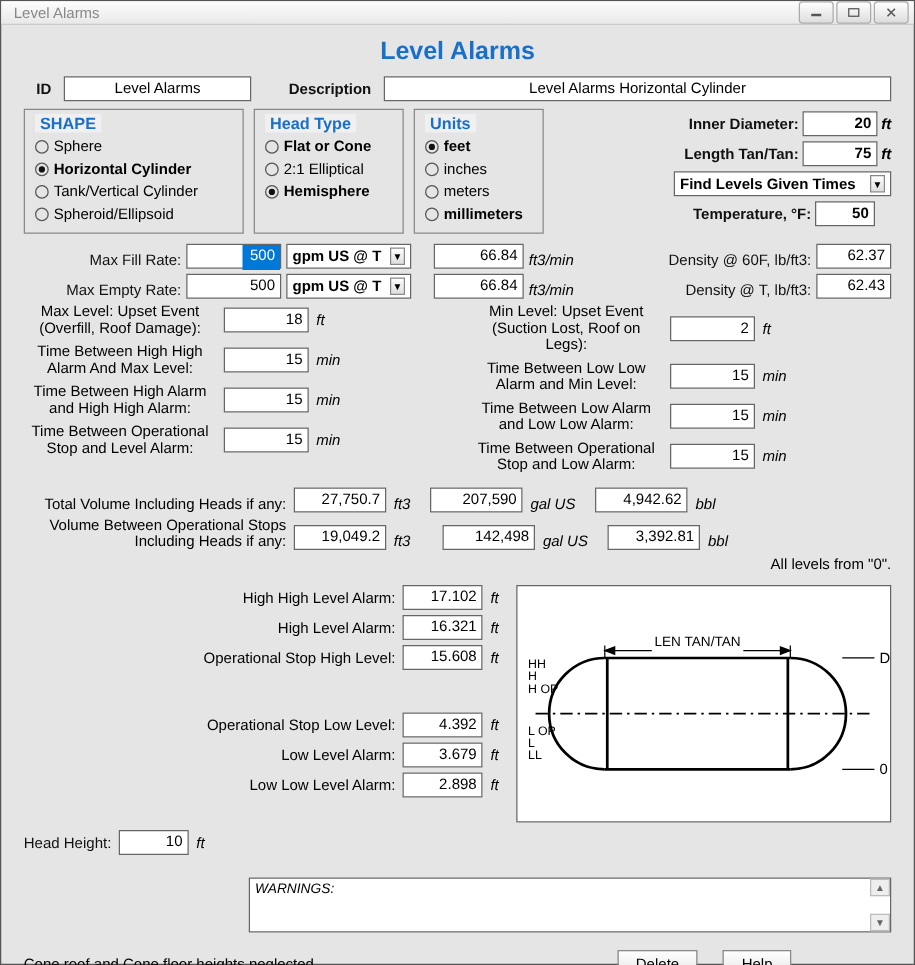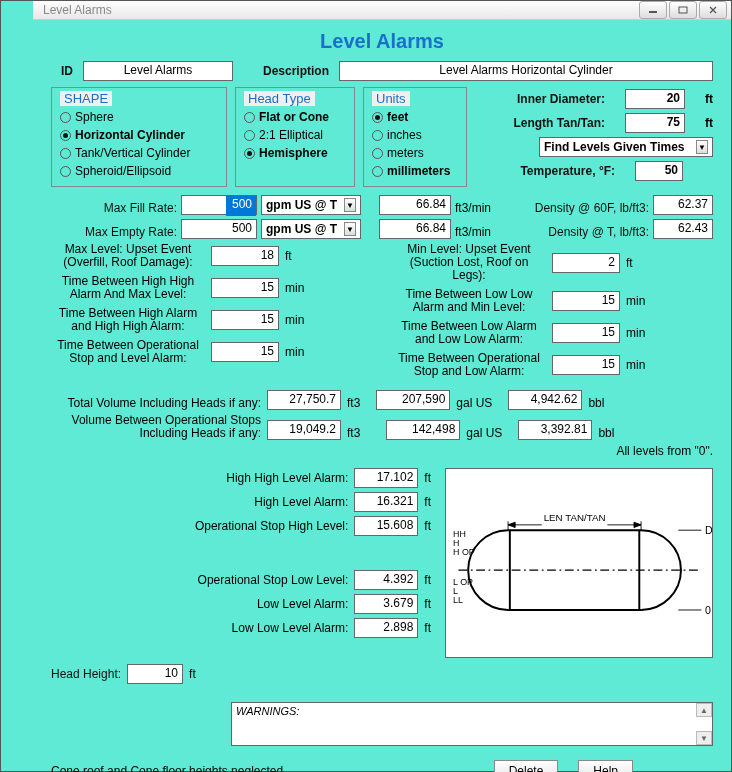--- a/index.html
+++ b/index.html
@@ -1,38 +1,38 @@
 <!DOCTYPE html>
 <html><head>
 <meta charset="utf-8">
 <style>
 * { box-sizing: border-box; margin: 0; padding: 0; }
 body { font-family: "Segoe UI", Tahoma, sans-serif; font-size: 12px; background: #1a1a1a; user-select: none; }
-.window { width: 732px; height: 772px; background: #5eead4; border: 1px solid #555; display: flex; flex-direction: column; padding-left: 32px; }
+.window { width: 732px; height: 772px; background: #e5e5e5; border: 1px solid #555; display: flex; flex-direction: column; }
 .titlebar { height: 26px; background: linear-gradient(#fdfdfd,#e8e8e8); border-bottom: 1px solid #ccc; display: flex; align-items: center; padding: 0 4px; }
 .titlebar-text { color: #888; font-size: 12px; padding-left: 6px; flex: 1; }
 .win-btns { display: flex; gap: 2px; }
 .win-btn { width: 28px; height: 18px; border: 1px solid #aaa; border-radius: 3px; background: linear-gradient(#fff,#ddd); display: flex; align-items: center; justify-content: center; font-size: 9px; color: #555; }
 .content { flex: 1; padding: 6px 18px 8px 18px; position: relative; }
 .page-title { text-align: center; font-size: 20px; color: #1a6fc9; font-weight: 600; margin: 4px 0 8px; }
 .row { display: flex; align-items: center; gap: 6px; }
 .lbl { color: #111; }
 .id-row { display: flex; align-items: center; gap: 10px; margin-bottom: 6px; }
 .txtbox { background: #fff; border: 1px solid #666; height: 20px; padding: 1px 4px; font-size: 12px; text-align: center; }
 .txtbox.r { text-align: right; }
 .txtbox.sel { background: #0078d7; color: #fff; }
 .fieldset { border: 1px solid #888; padding: 4px 8px 6px; margin: 0; }
-.fieldset > .legend { color: #1a6fc9; font-weight: 400; font-size: 13px; margin: -12px 0 2px 0; background: #f0f0f0; display: inline-block; padding: 0 4px; }
+.fieldset > .legend { color: #1a6fc9; font-weight: 700; font-size: 13px; margin: -12px 0 2px 0; background: #f0f0f0; display: inline-block; padding: 0 4px; }
 .radio-row { display: flex; align-items: center; gap: 4px; line-height: 18px; }
 .radio { width: 11px; height: 11px; border: 1px solid #555; border-radius: 50%; display: inline-flex; align-items: center; justify-content: center; }
 .radio.on::after { content: ""; width: 5px; height: 5px; background: #111; border-radius: 50%; }
 .top-groups { display: flex; gap: 8px; margin-bottom: 8px; }
 .top-groups .fieldset { flex-shrink: 0; }
 .right-params { flex: 1; display: flex; flex-direction: column; gap: 4px; align-items: flex-end; padding-top: 2px; }
-.param-row { display: flex; align-items: center; gap: 20px; font-weight: 600; }
+.param-row { display: flex; align-items: center; gap: 3px; font-weight: 600; }
 .param-row .lbl { font-weight: 600; }
 .dropdown { background: #fff; border: 1px solid #666; height: 20px; display: flex; align-items: center; padding: 0 4px; gap: 4px; }
 .dd-arrow { width: 12px; height: 14px; border: 1px solid #888; background: linear-gradient(#fff,#ddd); display: flex; align-items: center; justify-content: center; font-size: 8px; }
 .rates { margin-top: 4px; }
 .rate-row { display: flex; align-items: flex-end; gap: 4px; margin-bottom: 4px; }
 .rate-row .lbl { width: 126px; text-align: right; }
 .twocol { display: flex; gap: 20px; margin-top: 4px; }
 .col { flex: 1; }
 .stack-row { display: flex; align-items: center; gap: 6px; margin-bottom: 6px; }
 .stack-lbl { width: 154px; text-align: center; font-size: 12px; line-height: 13px; }
@@ -46,21 +46,21 @@
 .diagram { flex: 1; background: #fff; border: 1px solid #666; height: 190px; position: relative; }
 .diagram svg { width: 100%; height: 100%; }
 .note-right { text-align: right; font-size: 12px; margin: 2px 0 2px; }
 .warnings { margin-top: 18px; display: flex; gap: 6px; align-items: flex-start; margin-left: 180px; }
 .warnings .box { flex: 1; height: 44px; background: #fff; border: 1px solid #666; padding: 2px 4px; font-size: 11px; position: relative; font-style: italic; }
 .scroll-arrows { position: absolute; right: 0; top: 0; bottom: 0; width: 16px; display: flex; flex-direction: column; justify-content: space-between; }
 .scroll-arrows span { height: 14px; border: 1px solid #bbb; background: #eee; display: flex; align-items: center; justify-content: center; font-size: 8px; color: #666; }
 .footer { display: flex; align-items: center; gap: 20px; margin-top: 14px; }
 .footer .note { flex: 1; }
 .btn { background: linear-gradient(#fff,#e4e4e4); border: 1px solid #888; padding: 3px 14px; font-size: 12px; }
-.unit { font-size: 12px; }
+.unit { font-size: 12px; font-style: italic; }
 </style>
 </head>
 <body>
 <div class="window">
 
 <div class="titlebar">
   <span class="titlebar-text">Level Alarms</span>
   <div class="win-btns">
     <div class="win-btn">
           <svg width="10" height="8">

